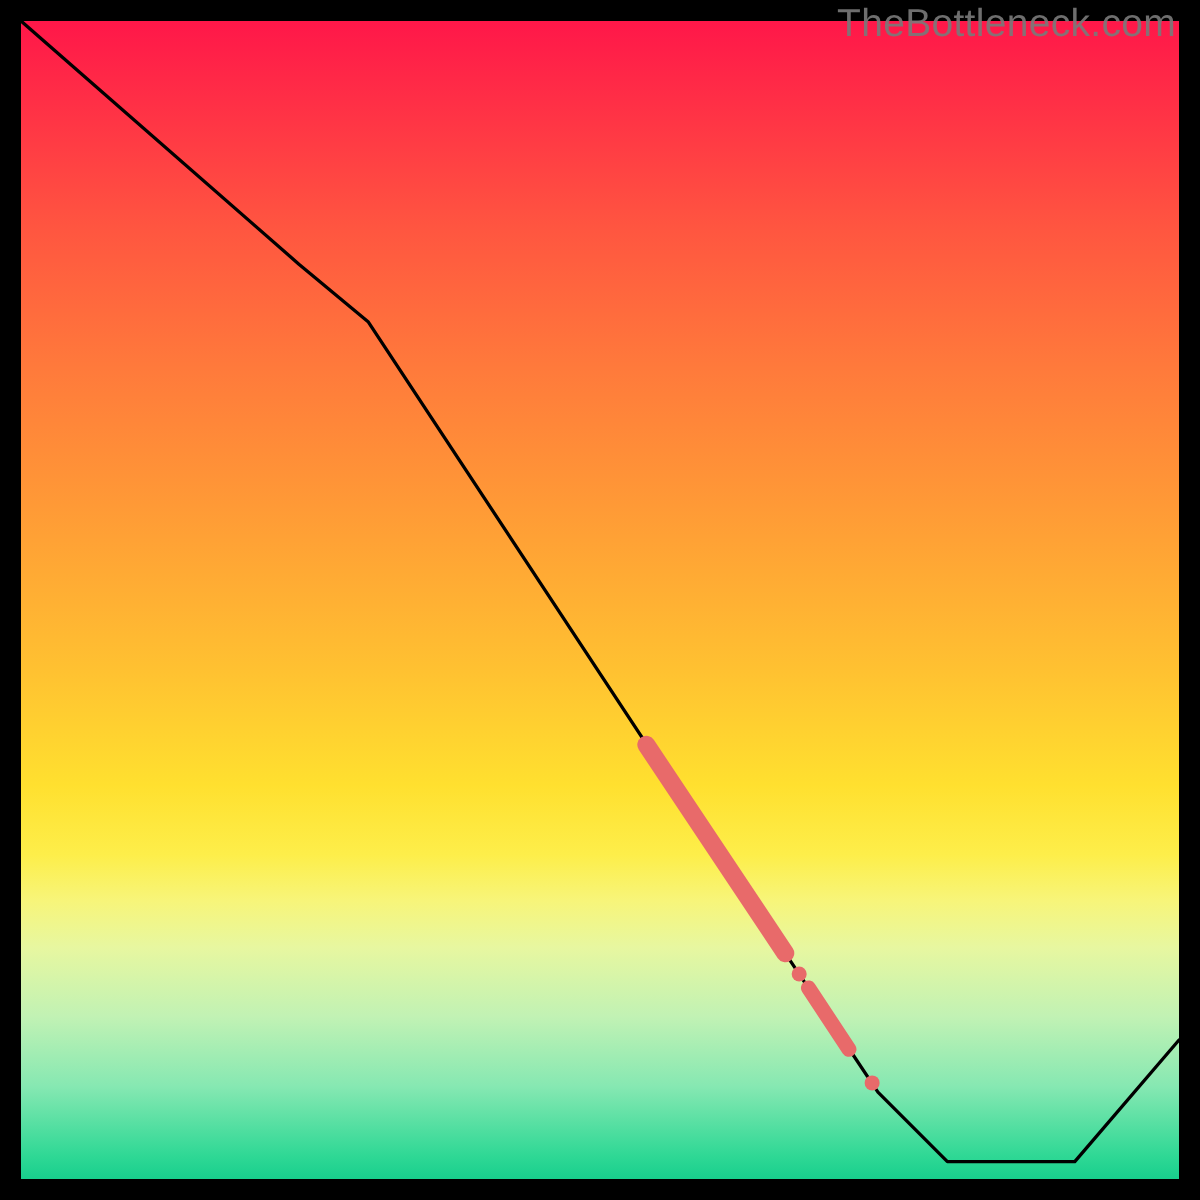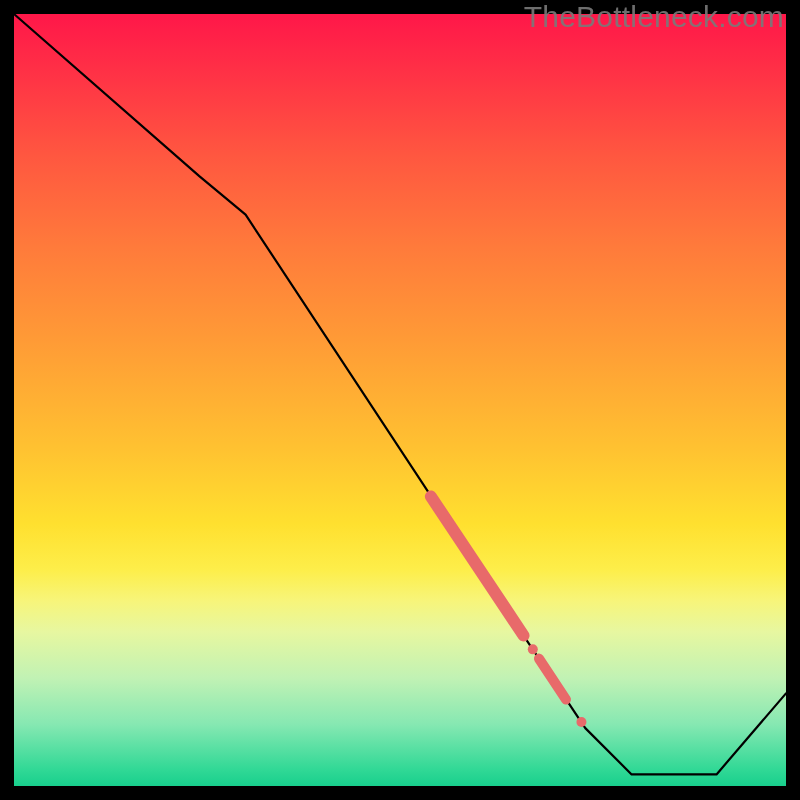--- a/index.html
+++ b/index.html
@@ -41,21 +41,21 @@
       #86e8b2 92%,
       #2fd895 98%,
       #18cf8d 100%
     );
   }
   .watermark {
     position: absolute;
     top: 0px;
     right: 16px;
     color: #7a7a7a;
-    font-size: 30px;
+    font-size: 26px;
     letter-spacing: 0.2px;
     font-weight: 400;
     opacity: 0.9;
     user-select: none;
   }
   svg.lines {
     position: absolute;
     left: 14px;
     top: 14px;
     width: 772px;

